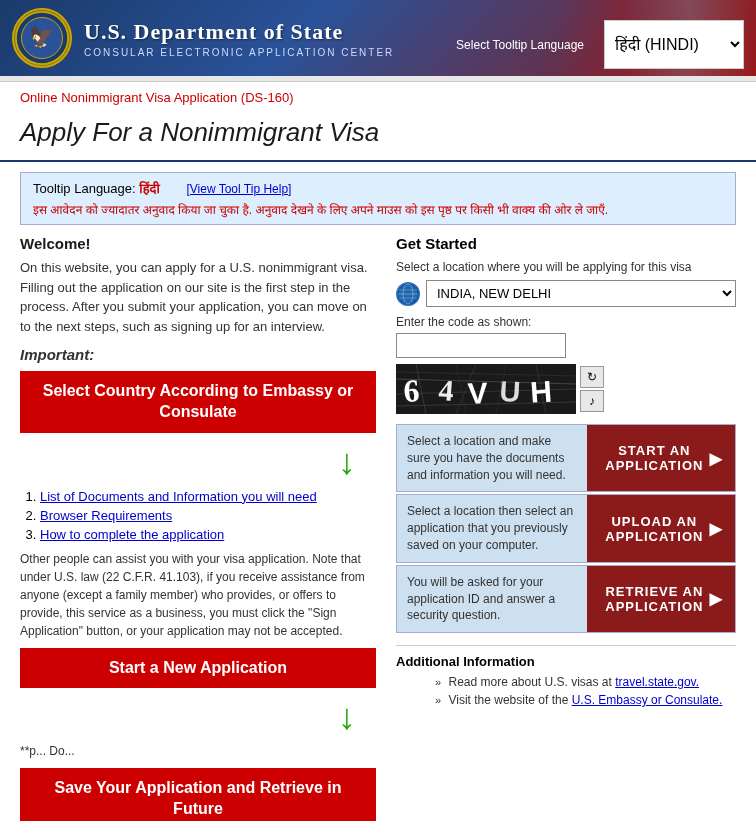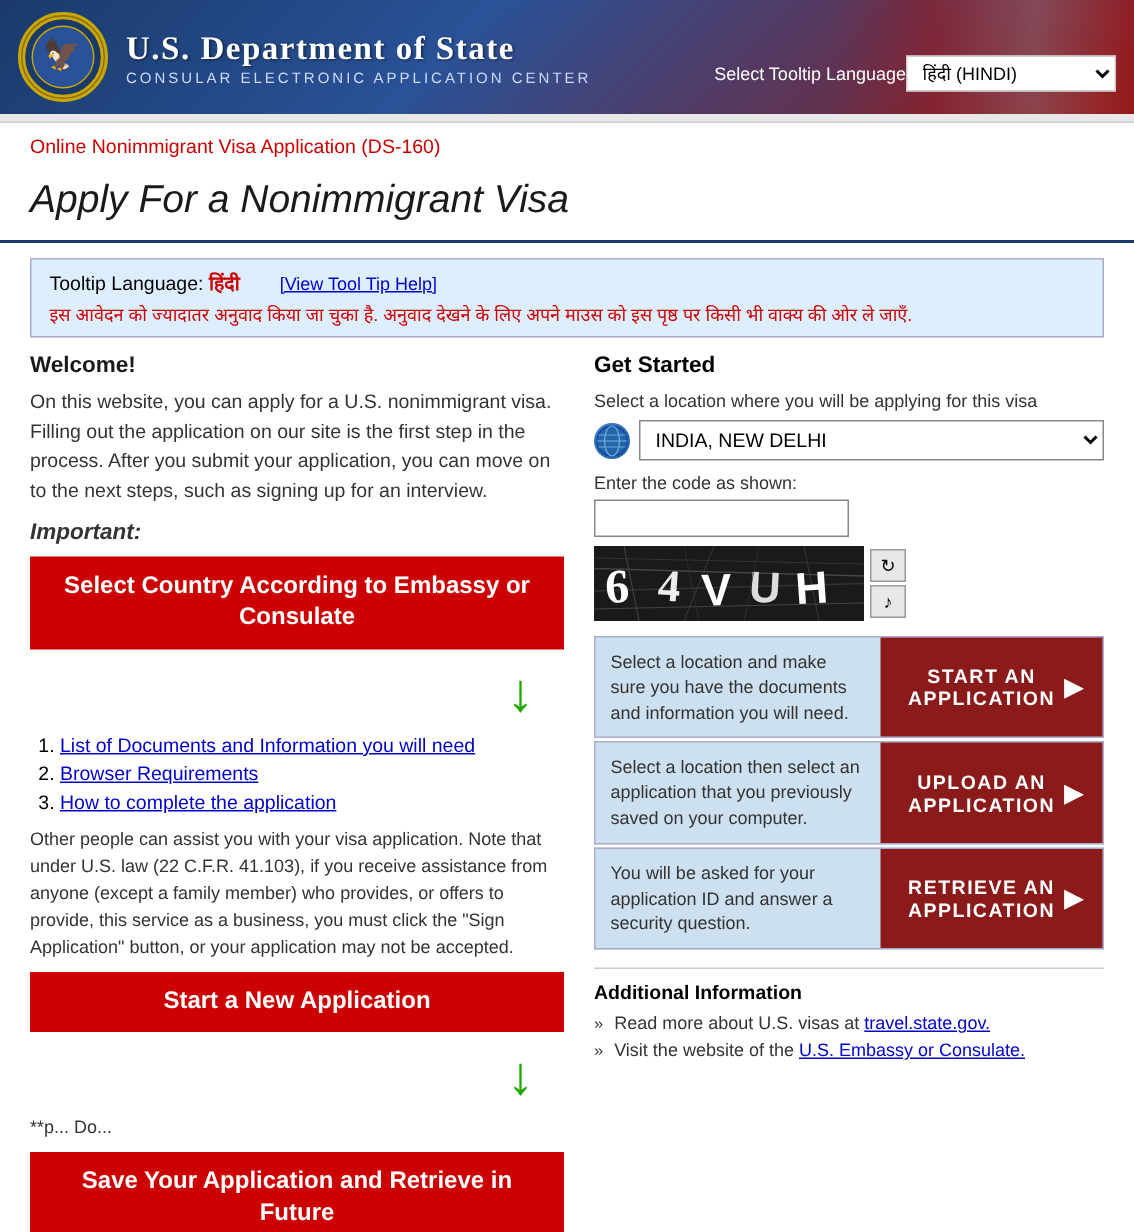--- a/index.html
+++ b/index.html
@@ -35,29 +35,29 @@
       text-shadow: 1px 1px 2px rgba(0,0,0,0.5);
     }
     .header-subtitle {
       color: #ccd9ff;
       font-size: 10px;
       letter-spacing: 2px;
       text-transform: uppercase;
       margin-top: 2px;
     }
     .header-tooltip-section {
-      display: flex; align-items: center; gap: 0;
-      position: absolute; right: 12px; top: 20px; margin-top: 17px;
+      display: flex; align-items: center; gap: 20px;
+      position: absolute; right: 12px; top: 20px;
     }
     .tooltip-label { color: #fff; font-size: 12px; }
     .tooltip-select {
       background: #fff;
       border: 1px solid #ccc;
-      padding: 3px 6px;
-      font-size: 12px;
+      padding: 14px 6px;
+      font-size: 16px;
       min-width: 140px;
       cursor: pointer;
     }
 
     
     .nav-bar {
       background: #e8e8e8;
       border-bottom: 1px solid #ccc;
       height: 6px;
     }
@@ -225,21 +225,21 @@
       letter-spacing: 1px;
       cursor: pointer;
       display: flex; align-items: center; justify-content: space-between;
       padding: 0 12px;
     }
     .action-panel-btn .arrow { font-size: 16px; }
 
     
     .additional-info { margin-top: 12px; padding-top: 8px; border-top: 1px solid #ccc; }
     .additional-info-heading { font-size: 13px; font-weight: bold; margin-bottom: 6px; }
-    .additional-info p { font-size: 12px; color: #333; margin-bottom: 4px; }
+    .additional-info p { font-size: 12px; color: #333; margin-bottom: 4px; margin-left: 39px; }
     .additional-info a { color: #00c; text-decoration: underline; }
     .bullet-point { display: inline-block; margin-right: 4px; font-size: 11px; }
 
     
     .header-flag-bg {
       position: absolute; right: 0; top: 0; bottom: 0; width: 200px;
       background: linear-gradient(90deg, transparent, rgba(180,20,20,0.3), rgba(200,200,200,0.2), rgba(180,20,20,0.3));
       pointer-events: none;
     }
 

